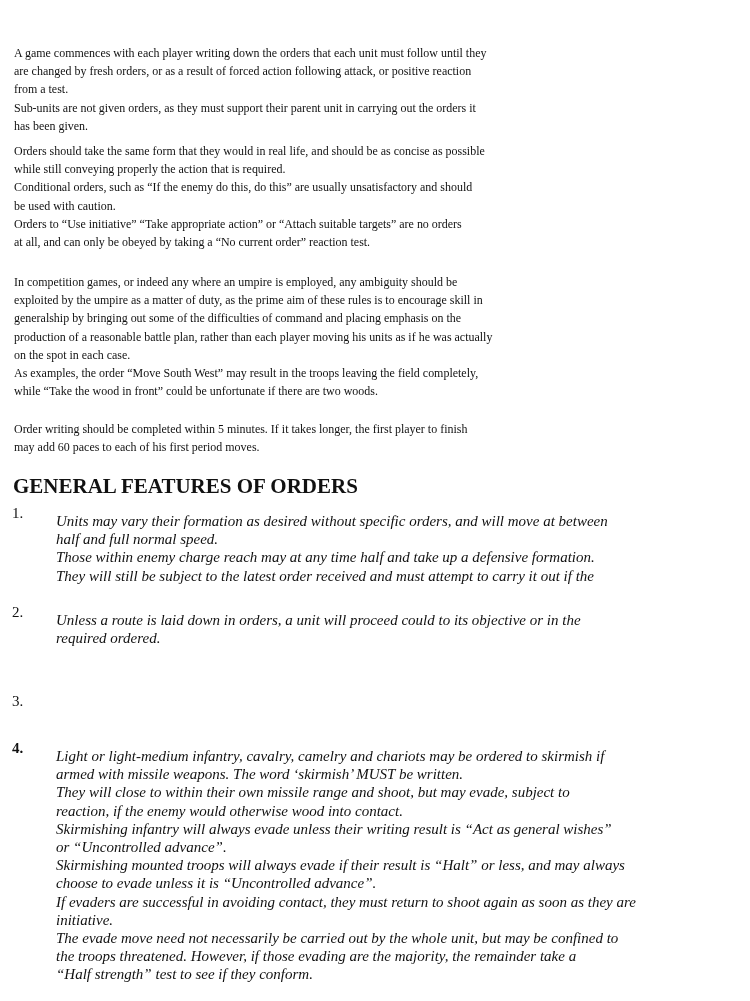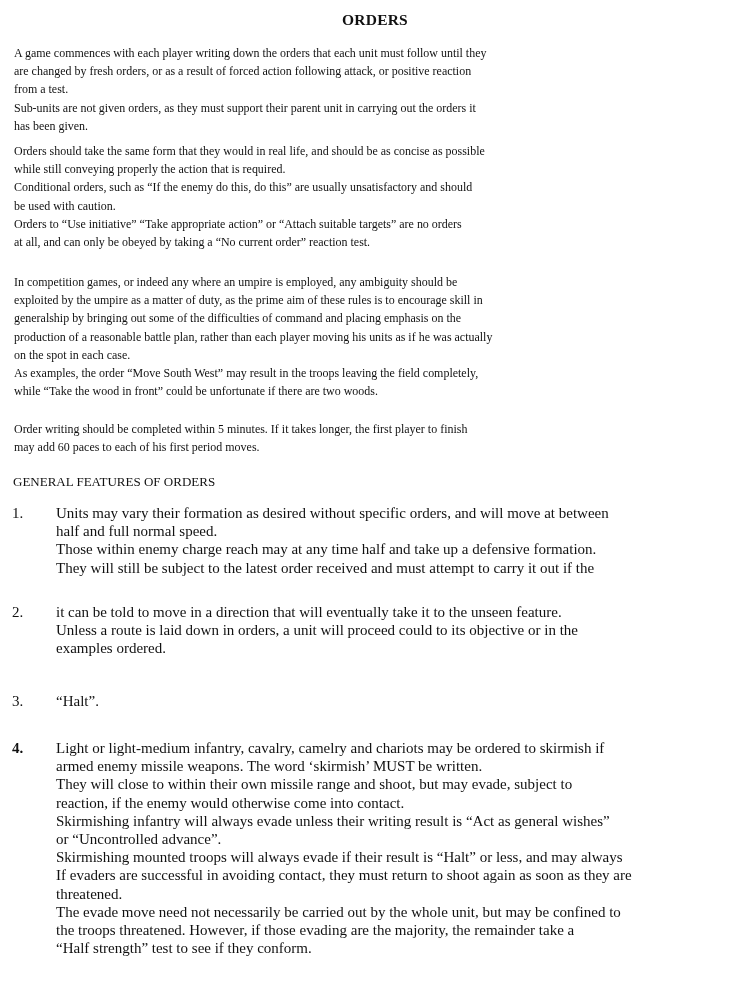--- a/index.html
+++ b/index.html
@@ -41,52 +41,52 @@
       white-space: nowrap;
     }
     .para .line {
       display: block;
       transform-origin: left center;
     }
     .heading {
       position: absolute;
       left: 13px;
       top: 474px;
-      font-weight: normal;
-      font-size: 13px;
+      font-weight: bold;
+      font-size: 21px;
       white-space: nowrap;
     }
     .item {
       position: absolute;
       left: 12px;
       width: 730px;
       font-size: 15px;
       line-height: 18.2px;
       white-space: nowrap;
     }
     .item .num {
       position: absolute;
       left: 0;
       top: 0;
     }
     .item .body {
       position: absolute;
       left: 44px;
-      top: 0;
+      top: 8px;
+      font-style: italic;
     }
     .item .body .line {
       display: block;
     }
   </style>
 </head>
 <body>
 
 <div class="page">
 
-  <div class="title">ORDERS</div>
 
   <div class="para" style="top:44px;">
     <span class="line" style="transform: scaleX(0.997); transform-origin: left center;">A game commences with each player writing down the orders that each unit must follow until they</span>
     <span class="line" style="transform: scaleX(0.997); transform-origin: left center;">are changed by fresh orders, or as a result of forced action following attack, or positive reaction</span>
     <span class="line" style="transform: scaleX(0.997); transform-origin: left center;">from a test.</span>
     <span class="line" style="transform: scaleX(0.997); transform-origin: left center;">Sub-units are not given orders, as they must support their parent unit in carrying out the orders it</span>
     <span class="line" style="transform: scaleX(0.997); transform-origin: left center;">has been given.</span>
   </div>
 
   <div class="para" style="top:142px;">
@@ -121,44 +121,43 @@
       <span class="line">Units may vary their formation as desired without specific orders, and will move at between</span>
       <span class="line">half and full normal speed.</span>
       <span class="line">Those within enemy charge reach may at any time half and take up a defensive formation.</span>
       <span class="line">They will still be subject to the latest order received and must attempt to carry it out if the</span>
     </div>
   </div>
 
   <div class="item" style="top:603px;">
     <span class="num">2.</span>
     <div class="body">
-      <span class="line">it can be told to move in a direction that will eventually take it to the unseen feature.</span>
       <span class="line">Unless a route is laid down in orders, a unit will proceed could to its objective or in the</span>
-      <span class="line">examples ordered.</span>
+      <span class="line">required ordered.</span>
     </div>
   </div>
 
   <div class="item" style="top:692px;">
     <span class="num">3.</span>
     <div class="body">
-      <span class="line">“Halt”.</span>
     </div>
   </div>
 
   <div class="item" style="top:739px;">
     <span class="num" style="font-weight:bold;">4.</span>
     <div class="body">
       <span class="line">Light or light-medium infantry, cavalry, camelry and chariots may be ordered to skirmish if</span>
-      <span class="line">armed enemy missile weapons. The word ‘skirmish’ MUST be written.</span>
+      <span class="line">armed with missile weapons. The word ‘skirmish’ MUST be written.</span>
       <span class="line">They will close to within their own missile range and shoot, but may evade, subject to</span>
-      <span class="line">reaction, if the enemy would otherwise come into contact.</span>
+      <span class="line">reaction, if the enemy would otherwise wood into contact.</span>
       <span class="line">Skirmishing infantry will always evade unless their writing result is “Act as general wishes”</span>
       <span class="line">or “Uncontrolled advance”.</span>
       <span class="line">Skirmishing mounted troops will always evade if their result is “Halt” or less, and may always</span>
+      <span class="line">choose to evade unless it is “Uncontrolled advance”.</span>
       <span class="line">If evaders are successful in avoiding contact, they must return to shoot again as soon as they are</span>
-      <span class="line">threatened.</span>
+      <span class="line">initiative.</span>
       <span class="line">The evade move need not necessarily be carried out by the whole unit, but may be confined to</span>
       <span class="line">the troops threatened. However, if those evading are the majority, the remainder take a</span>
       <span class="line">“Half strength” test to see if they conform.</span>
     </div>
   </div>
 
 </div>
 
 </body></html>

